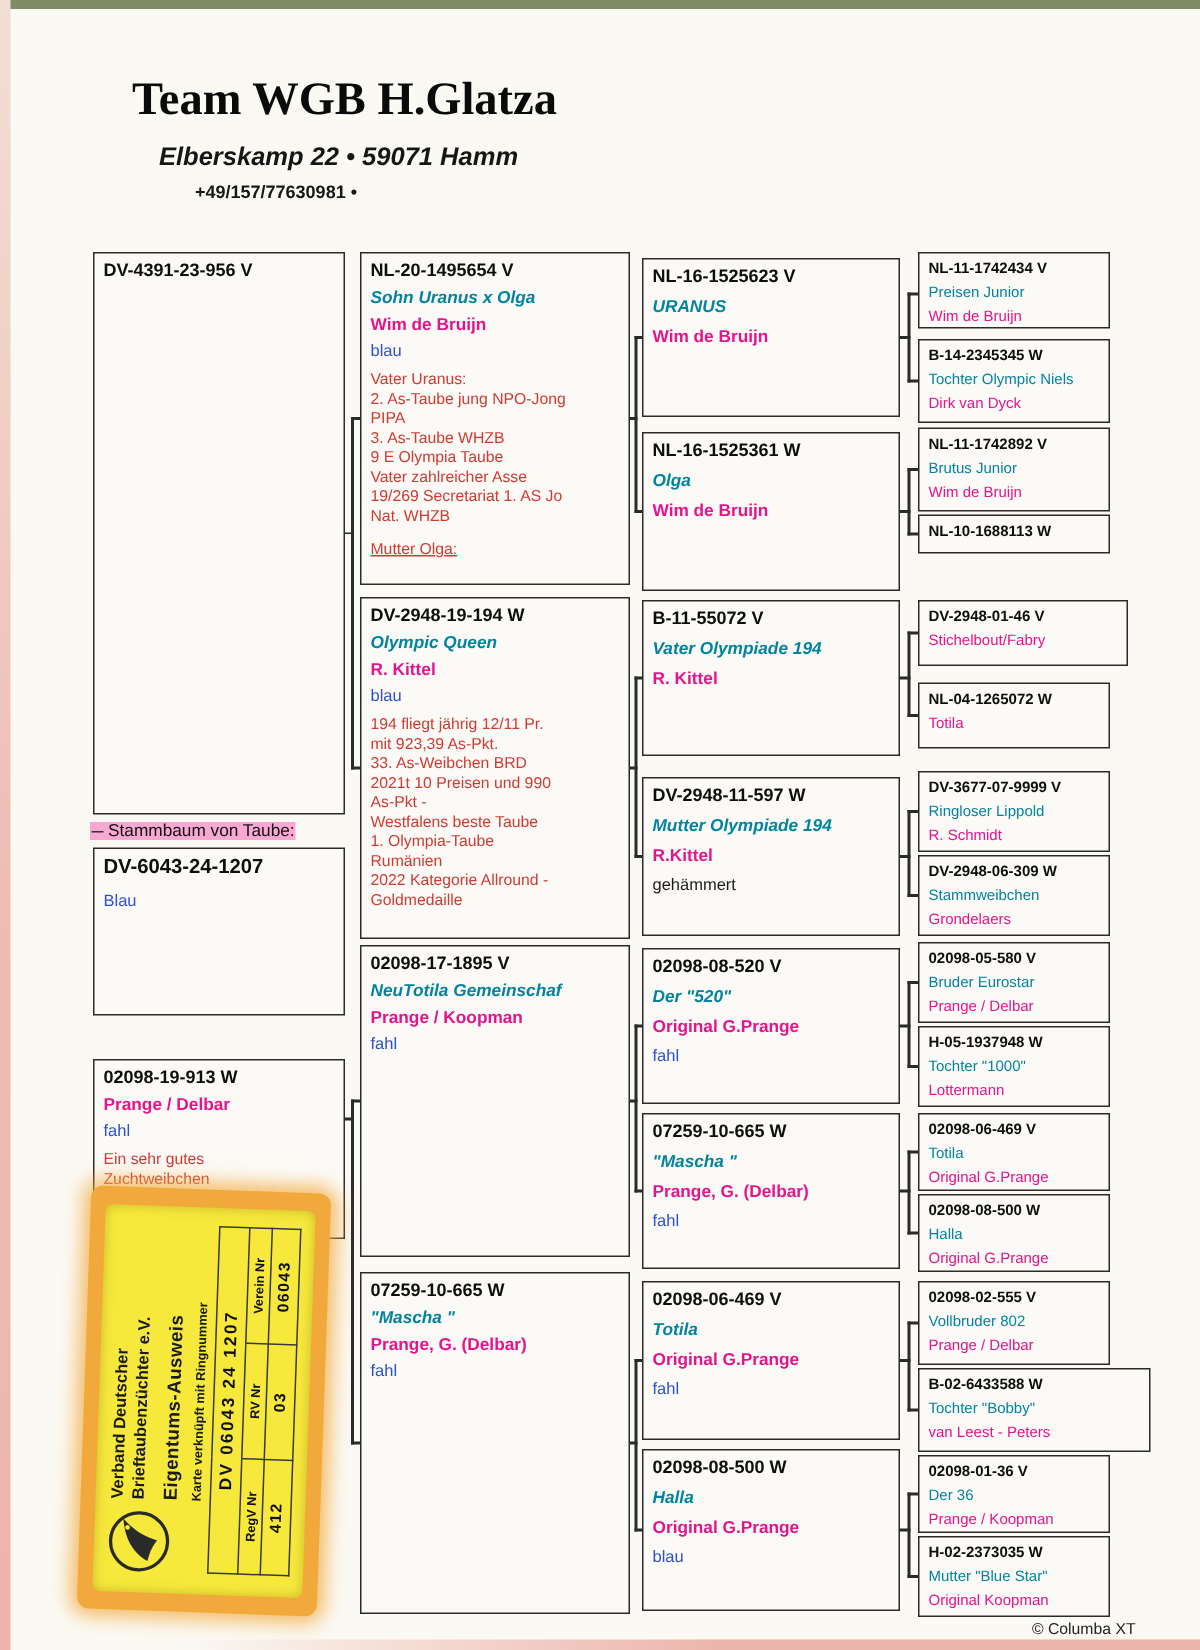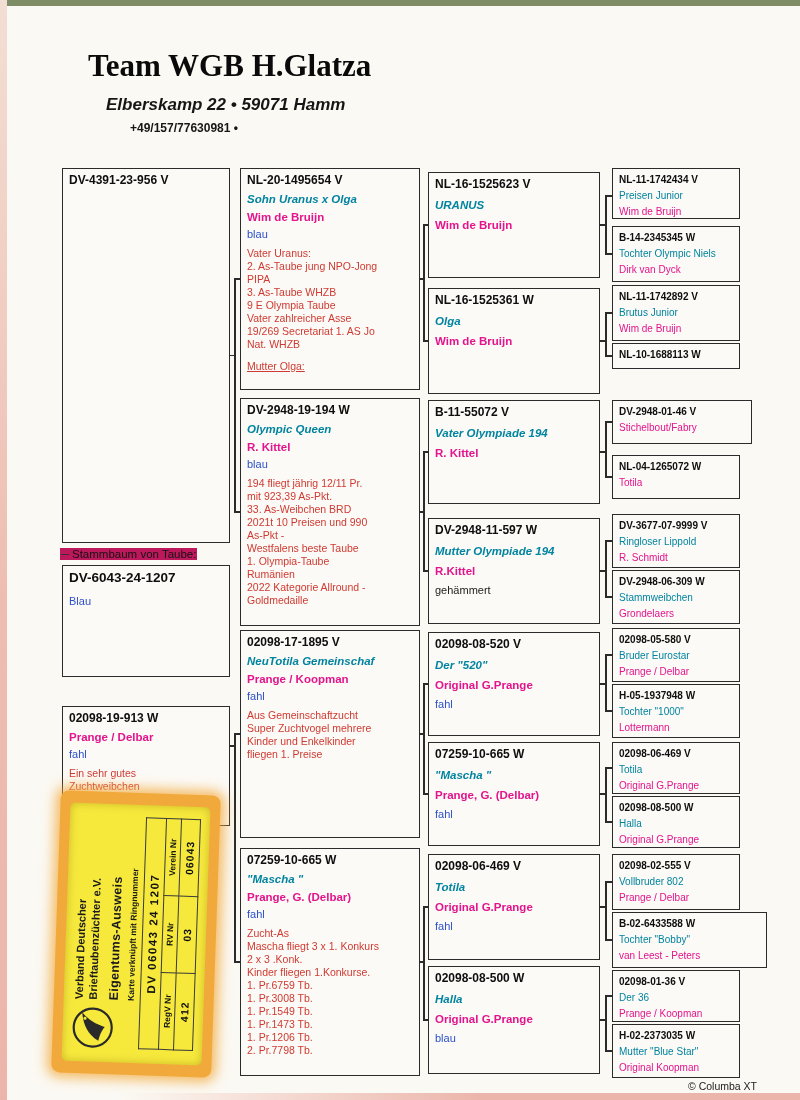--- a/index.html
+++ b/index.html
@@ -30,21 +30,21 @@
   .c3 .ring{margin-bottom:6px;}
   .c3 .name{margin-bottom:6px;}
   .c3 .breeder{margin-bottom:6px;}
   .c4 .ln{margin-bottom:3px;line-height:1.3;}
   .c4 .ring{font-size:10px;font-weight:600;}
   .c4 .name{font-size:10px;font-style:normal;font-weight:normal;}
   .c4 .breeder{font-size:10px;font-weight:normal;}
 
   .seg{position:absolute;background:#2b2b2b;}
 
-  .stammbaum{position:absolute;left:60px;top:548px;font-size:11.5px;display:flex;align-items:center;gap:3px;color:#111;background:#be185d;padding:0 1px;}
+  .stammbaum{position:absolute;left:60px;top:548px;font-size:11.5px;display:flex;align-items:center;gap:3px;color:#111;background:#f9a8d4;padding:0 1px;}
   .dash{width:8px;height:0;border-top:1.6px solid #333;}
 
   .credit{position:absolute;left:688px;top:1080px;font-size:10.5px;color:#222;}
 
   
   .card-wrap{position:absolute;left:56px;top:793px;width:160px;height:282px;transform:rotate(2deg);z-index:5;}
   .card-orange{position:absolute;inset:0;background:#f2a93c;border-radius:8px;box-shadow:0 0 12px 5px rgba(242,169,60,.75);}
   .card-yellow{position:absolute;left:10px;top:12px;right:10px;bottom:12px;background:#f6e93c;border-radius:5px;box-shadow:inset 0 0 8px rgba(120,90,0,.35);}
   .card-rot{position:absolute;left:4px;top:252px;width:248px;height:130px;transform:rotate(-90deg);transform-origin:0 0;}
   .eagle{position:absolute;left:6px;top:4px;width:44px;height:44px;}
@@ -116,40 +116,26 @@
 1. Olympia-Taube
 Rumänien
 2022 Kategorie Allround -
 Goldmedaille</div>
     </div>
     <div class="box c2" style="left: 240px; top: 630px; width: 180px; height: 208px;">
       <div class="ln ring">02098-17-1895 V</div>
       <div class="ln name">NeuTotila Gemeinschaf</div>
       <div class="ln breeder">Prange / Koopman</div>
       <div class="ln color">fahl</div>
-      <div class="ln desc">Aus Gemeinschaftzucht
-Super Zuchtvogel mehrere
-Kinder und Enkelkinder
-fliegen 1. Preise</div>
     </div>
     <div class="box c2" style="left: 240px; top: 848px; width: 180px; height: 228px;">
       <div class="ln ring">07259-10-665 W</div>
       <div class="ln name">"Mascha "</div>
       <div class="ln breeder">Prange, G. (Delbar)</div>
       <div class="ln color">fahl</div>
-      <div class="ln desc">Zucht-As
-Mascha fliegt 3 x 1. Konkurs
-2 x 3 .Konk.
-Kinder fliegen 1.Konkurse.
-1. Pr.6759 Tb.
-1. Pr.3008 Tb.
-1. Pr.1549 Tb.
-1. Pr.1473 Tb.
-1. Pr.1206 Tb.
-2. Pr.7798 Tb.</div>
     </div>
     <div class="box c3" style="left: 428px; top: 172px; width: 172px; height: 106px;">
       <div class="ln ring">NL-16-1525623 V</div>
       <div class="ln name">URANUS</div>
       <div class="ln breeder">Wim de Bruijn</div>
     </div>
     <div class="box c3" style="left: 428px; top: 288px; width: 172px; height: 106px;">
       <div class="ln ring">NL-16-1525361 W</div>
       <div class="ln name">Olga</div>
       <div class="ln breeder">Wim de Bruijn</div>

